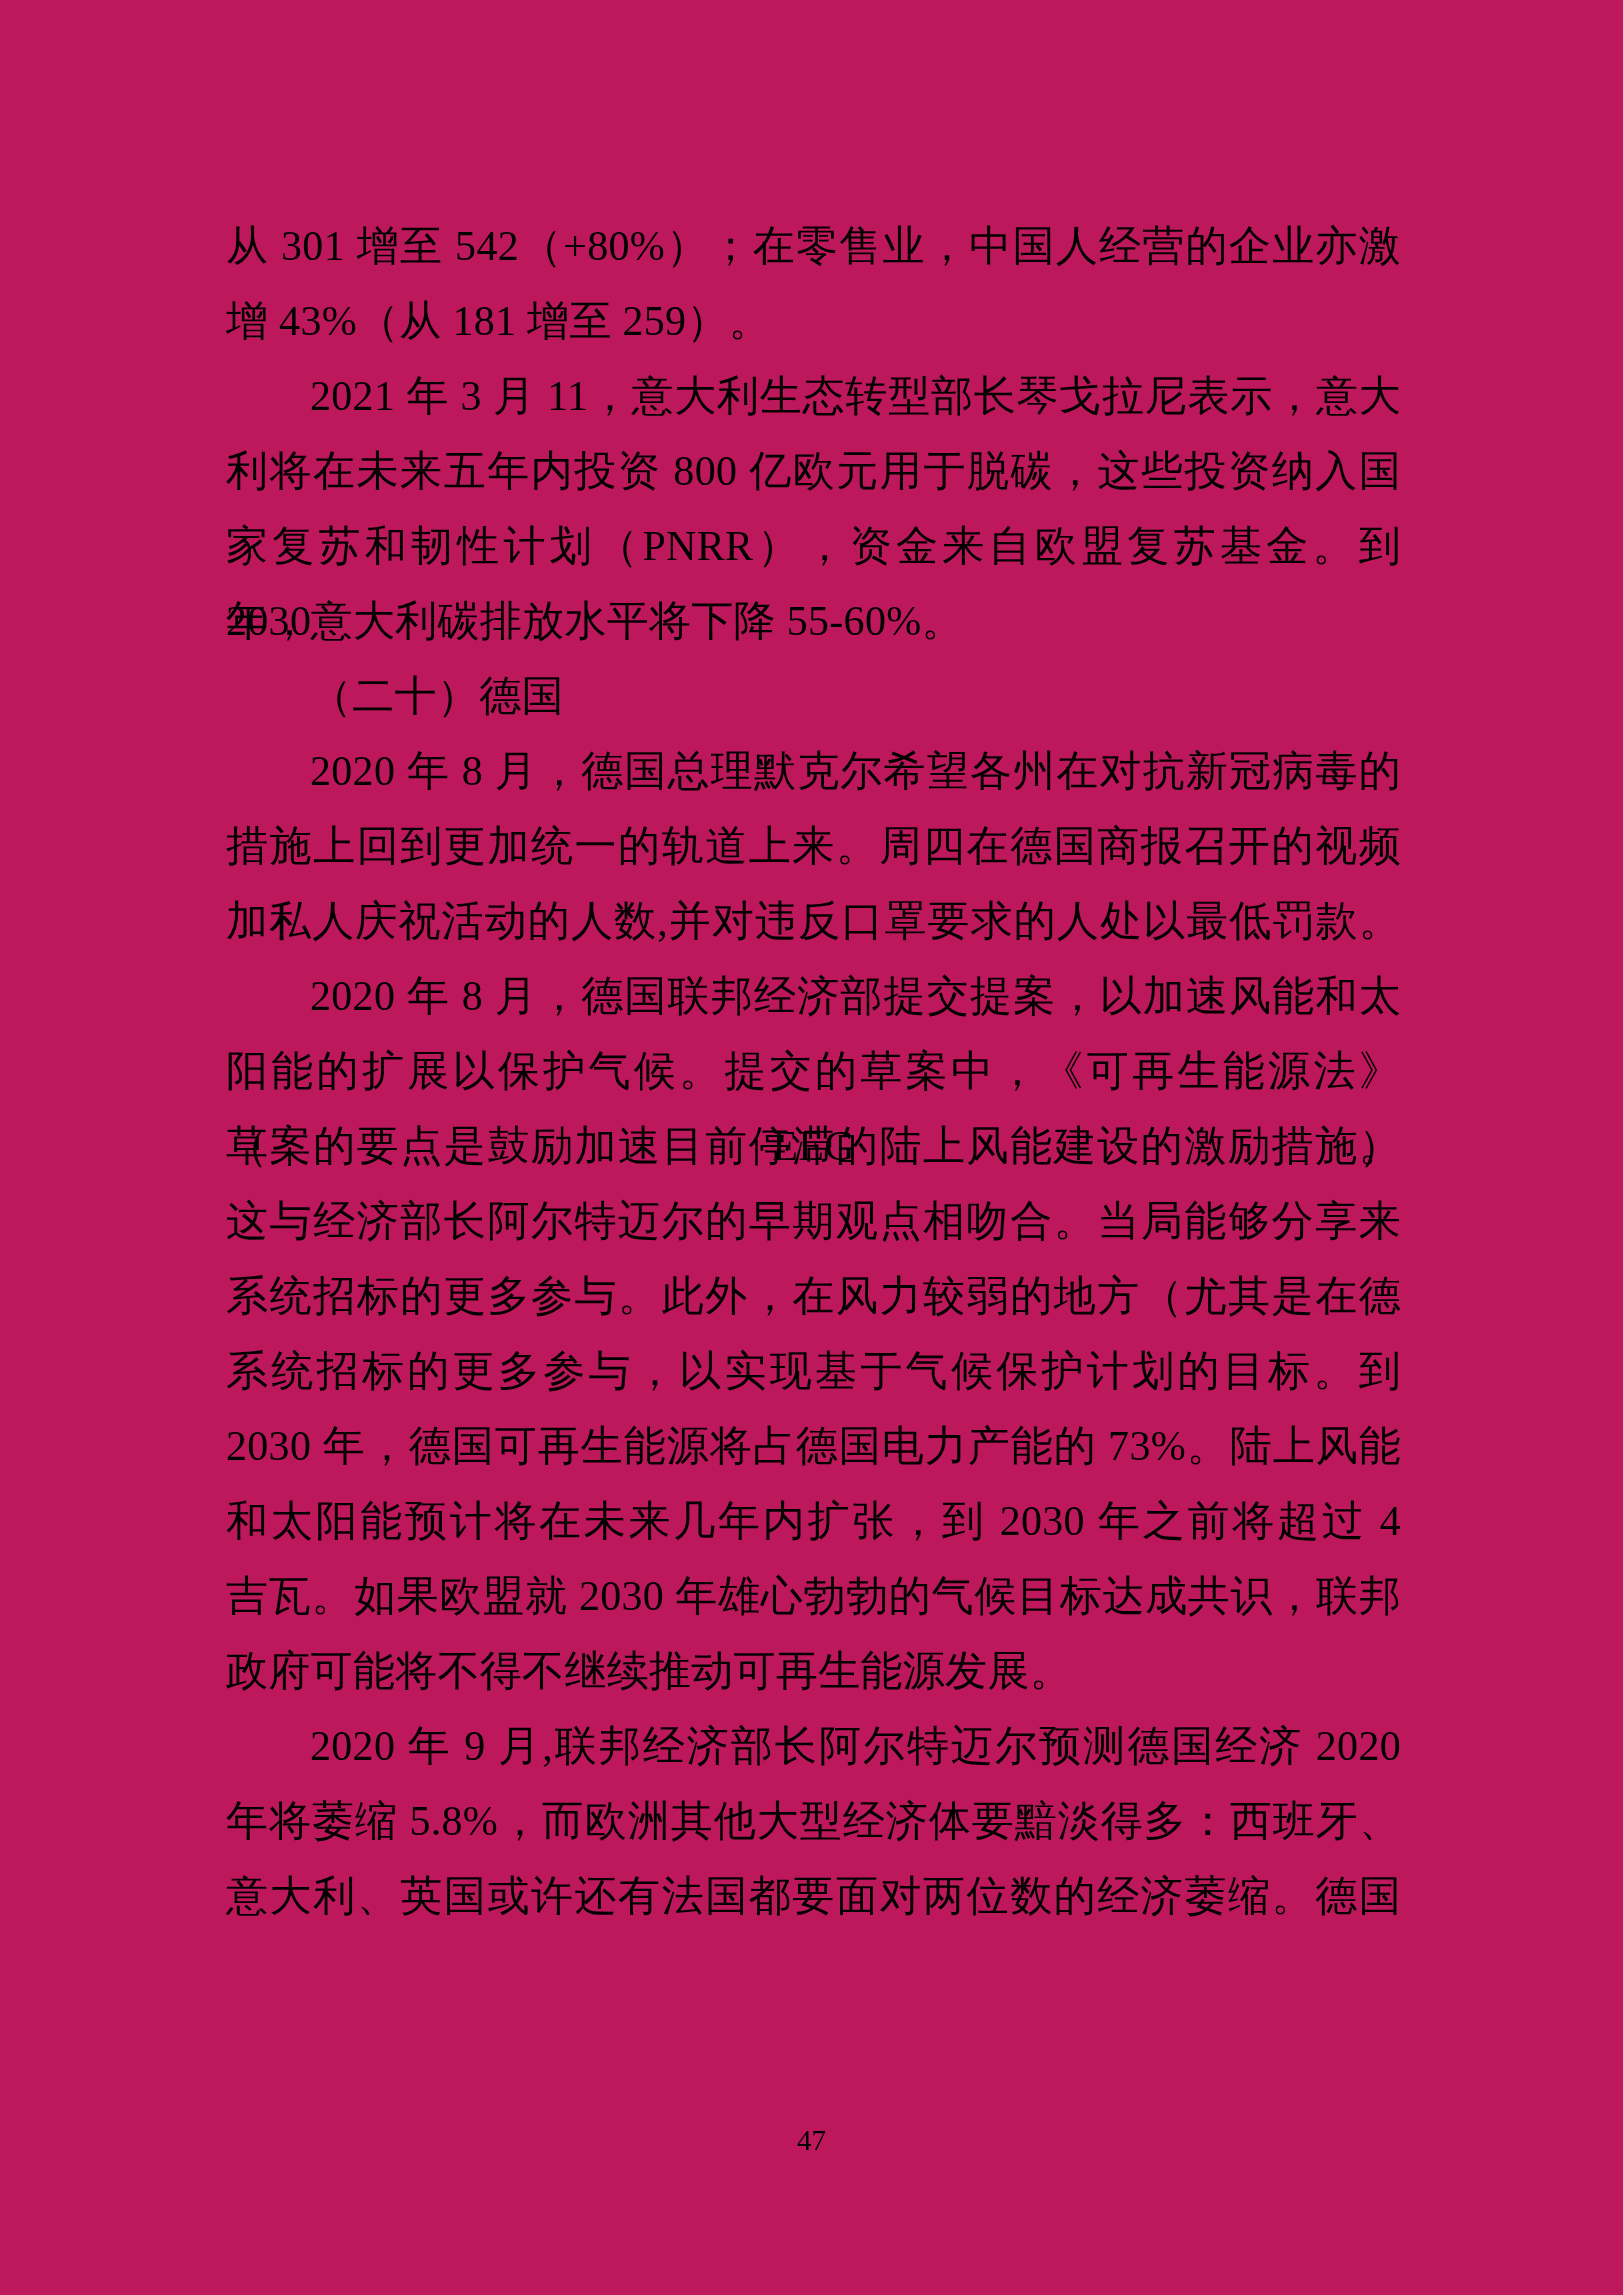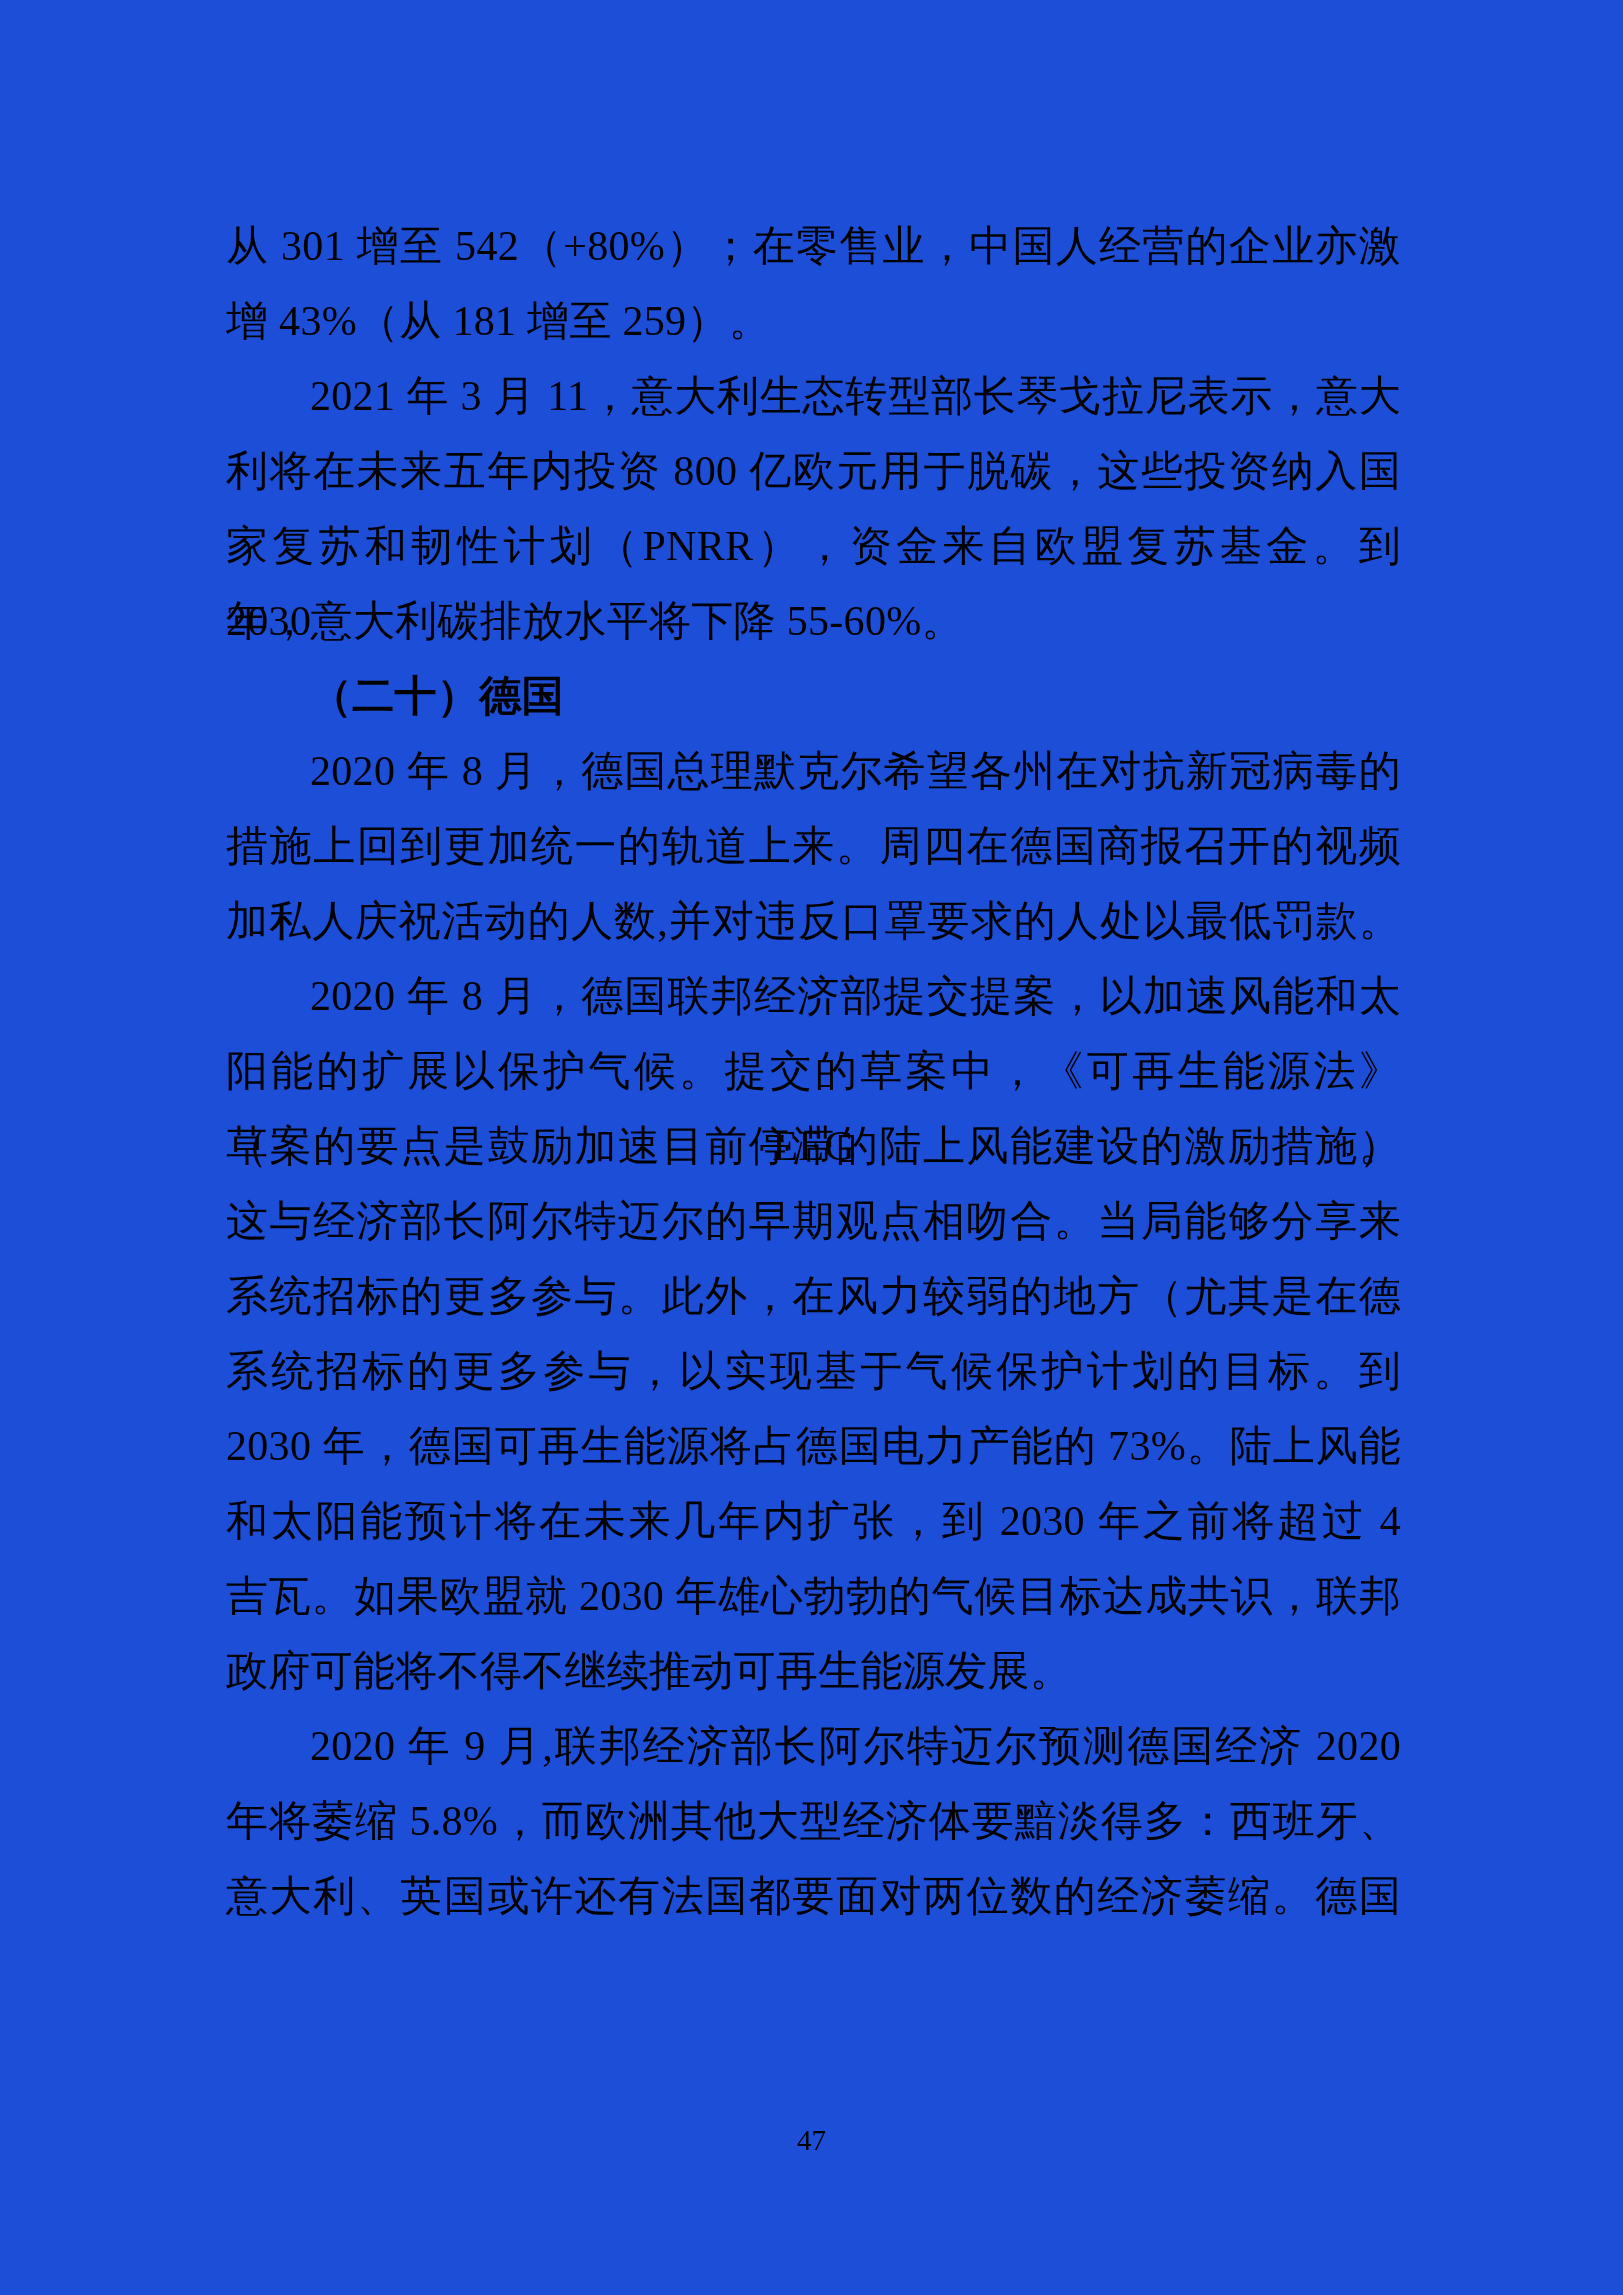--- a/index.html
+++ b/index.html
@@ -8,21 +8,21 @@
   }
   body {
     background: #ffffff;
     width: 1623px;
     height: 2295px;
   }
   .page {
     position: relative;
     width: 1623px;
     height: 2295px;
-    background: #1d4ed8;
+    background: #be185d;
     color: #000000;
     font-family: "Liberation Serif", "DejaVu Serif", serif;
     overflow: hidden;
   }
   .text-block {
     position: absolute;
     left: 226px;
     top: 209px;
     width: 1175px;
   }
@@ -35,21 +35,21 @@
     letter-spacing: 0.3px;
     white-space: normal;
   }
   .line.flush {
     text-align-last: left;
   }
   .line.indent {
     text-indent: 84px;
   }
   .line.bold {
-    font-weight: bold;
+    font-weight: normal;
   }
   .page-number {
     position: absolute;
     top: 2121px;
     left: 0;
     width: 100%;
     text-align: center;
     font-size: 29px;
     line-height: 39px;
     color: #000000;

